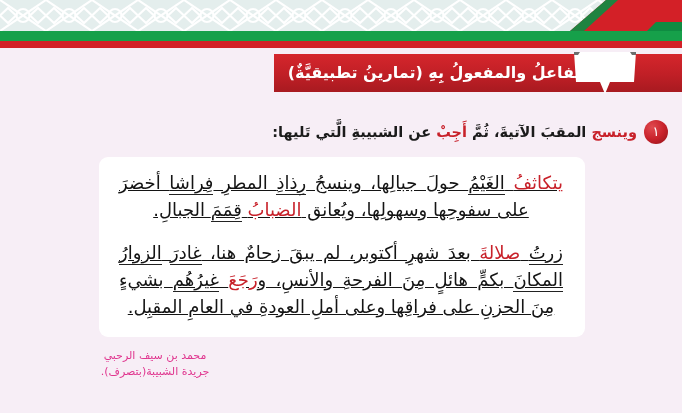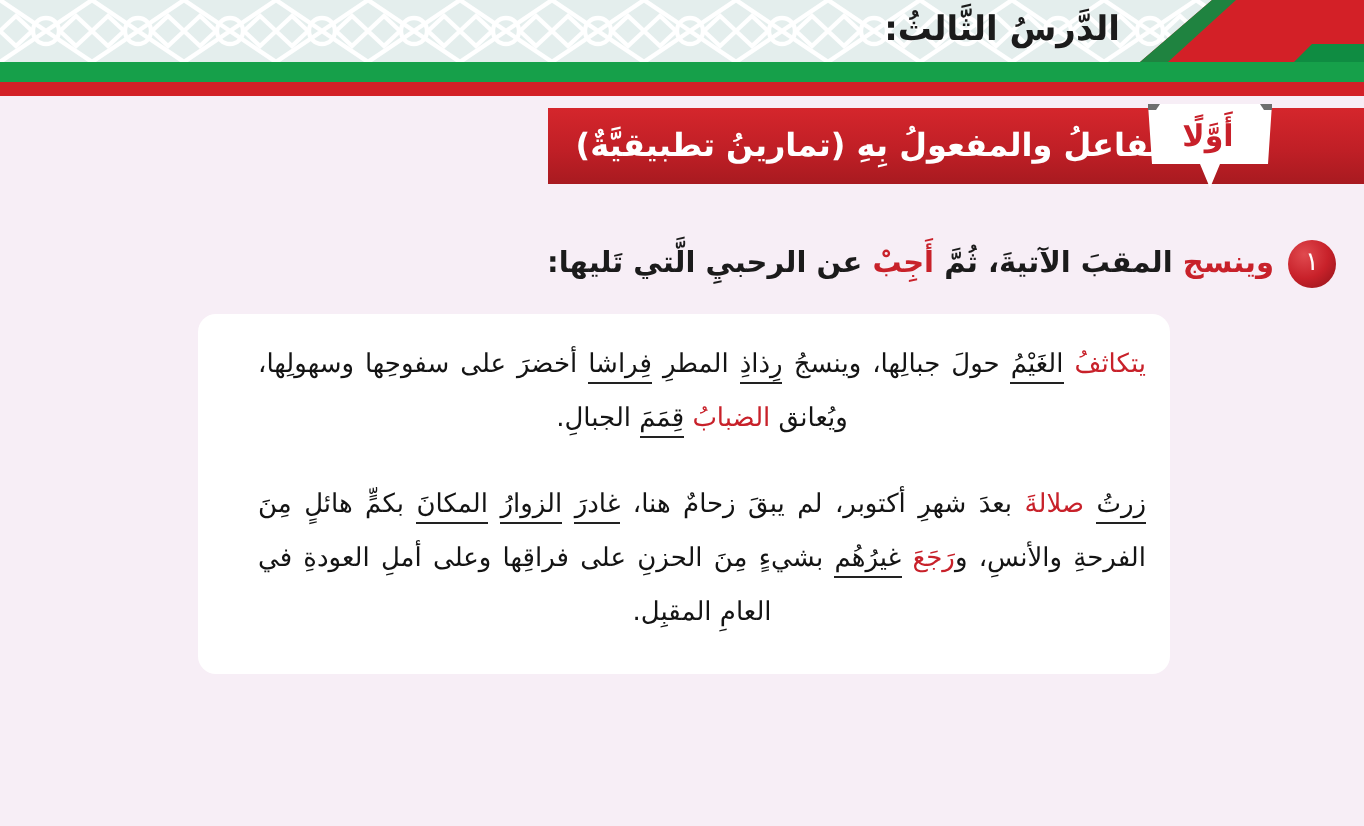--- a/index.html
+++ b/index.html
@@ -129,27 +129,28 @@
   
   .textbox {
     position: absolute;
     top: 157px; left: 99px;
     width: 486px; height: 180px;
     background: #ffffff;
     border-radius: 9px;
   }
   .para {
     position: absolute;
-    right: 12px;
+    right: 22px;
     width: 444px;
-    font-size: 13px;
+    font-size: 18px;
     color: #141414;
     line-height: 27px;
     text-align: justify;
     text-align-last: center;
+    text-decoration: underline;
   }
   #para-1 { top: 12px; }
   #para-2 { top: 82px; }
 
   .para .r { color: #c8212a; }
   .para .u {
     border-bottom: 1px solid #222;
     padding-bottom: 1px;
   }
 
@@ -193,40 +194,42 @@
       <svg width="160" height="48" viewBox="0 0 160 48" aria-hidden="true">
         <polygon points="160,0 160,31 48,31 84,0" fill="#d32027"></polygon>
         <polygon points="160,22 160,48 108,48 134,22" fill="#0f8c42"></polygon>
         <polygon points="48,31 84,0 96,0 62,31" fill="#0f8c42" opacity="0.92"></polygon>
       </svg>
     </div>
 
     <div class="hdr-green-stripe"></div>
     <div class="hdr-red-stripe"></div>
 
-    <div class="hdr-title">الدَّرسُ الثَّالثُ:</div>
   </div>
 
   <div class="banner">
     <div class="banner-text">الفاعلُ والمفعولُ بِهِ (تمارينُ تطبيقيَّةٌ)</div>
   </div>
 
   <div class="ribbon">
     <svg width="70" height="44" viewBox="0 0 70 44" aria-hidden="true">
       <path d="M4 0 L66 0 L64 30 L40 30 L35 42 L30 30 L6 30 Z" fill="#ffffff"></path>
       <path d="M4 0 L10 0 L8 3 L4 3 Z" fill="#6d6d6d"></path>
       <path d="M60 0 L66 0 L66 3 L62 3 Z" fill="#6d6d6d"></path>
     </svg>
   </div>
-  <div class="ribbon-label">أَوَّلًا</div>
 
   <div class="q-line">
     <div class="q-badge">١</div>
-    <div class="q-text" id="q-text"><span class="hl">وينسج</span><span> المقبَ الآتيةَ، ثُمَّ </span><span class="hl">أَجِبْ</span><span> عن الرحبيِ الَّتي تَليها:</span></div>
+    <div class="q-text" id="q-text"><span class="hl">وينسج</span><span> المقبَ الآتيةَ، ثُمَّ </span><span class="hl">أَجِبْ</span><span> عن الشبيبةِ الَّتي تَليها:</span></div>
   </div>
 
   <div class="textbox">
     <div class="para" id="para-1"><span class="r">يتكاثفُ</span><span> </span><span class="u">الغَيْمُ</span><span> حولَ جبالِها، وينسجُ </span><span class="u">رِذاذِ</span><span> المطرِ </span><span class="u">فِراشا</span><span> أخضرَ على سفوحِها وسهولِها، ويُعانق </span><span class="r">الضبابُ</span><span> </span><span class="u">قِمَمَ</span><span> الجبالِ.</span></div>
     <div class="para" id="para-2"><span class="u">زرتُ</span><span> </span><span class="r">صلالةَ</span><span> بعدَ شهرِ أكتوبر، لم يبقَ زحامٌ هنا، </span><span class="u">غادرَ</span><span> </span><span class="u">الزوارُ</span><span> </span><span class="u">المكانَ</span><span> بكمٍّ هائلٍ مِنَ الفرحةِ والأنسِ، و</span><span class="r">رَجَعَ</span><span> </span><span class="u">غيرُهُم</span><span> بشيءٍ مِنَ الحزنِ على فراقِها وعلى أملِ العودةِ في العامِ المقبِل.</span></div>
   </div>
 
+  <div class="attrib">
+    <div>محمد بن سيف الرحبي</div>
+    <div>جريدة الشبيبة(بتصرف).</div>
+  </div>
 
 </div>
 
 </body></html>

